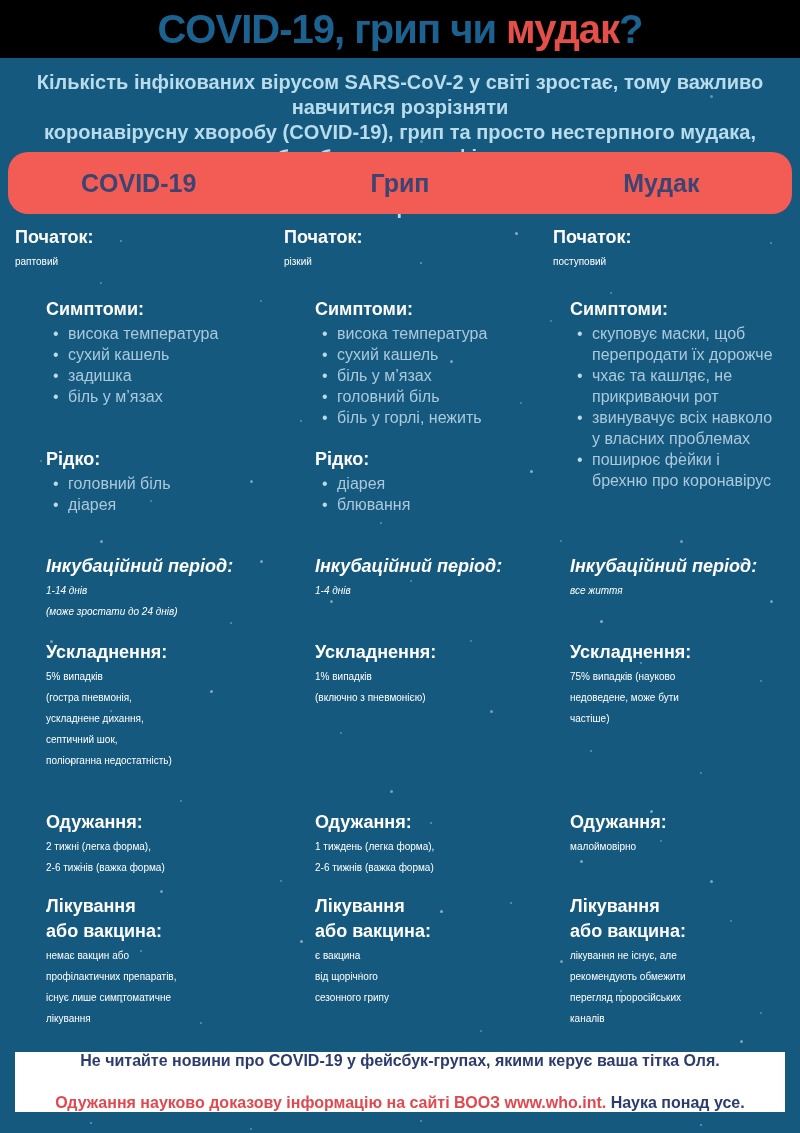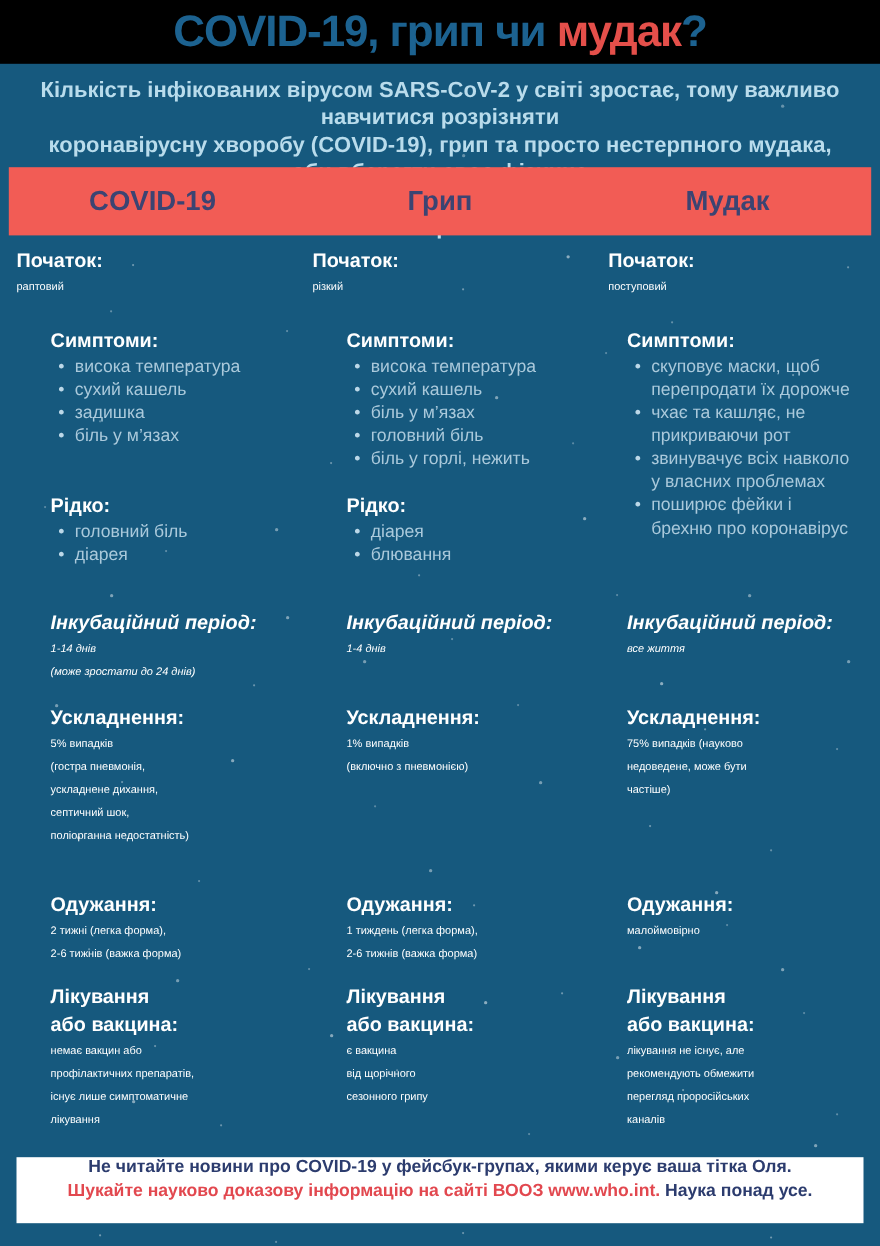--- a/index.html
+++ b/index.html
@@ -25,21 +25,21 @@
   .intro{
     position:absolute;top:70px;left:30px;width:740px;
     text-align:center;
     color:#b9dcec;font-weight:bold;font-size:20px;line-height:25px;
     white-space:pre-line;
   }
   
   .red-bar{
     position:absolute;top:152px;left:8px;width:784px;height:62px;
     background:#f25c55;
-    display:grid;grid-template-columns:1fr 1fr 1fr;align-items:center;
+    display:grid;grid-template-columns:1fr 1fr 1fr;align-items:center;border-radius:20px;
   }
   .red-bar .col-head{
     text-align:center;color:#3c4472;font-weight:bold;font-size:25px;
   }
   
   .table{
     position:absolute;top:226px;left:0;width:800px;
     display:grid;
     grid-template-columns:269px 269px 262px;
     grid-template-rows:72px 150px 107px 86px 170px 84px auto;
@@ -64,21 +64,21 @@
     font-size:16px;color:#aac9db;line-height:21px;white-space:pre-line;
   }
   ul.blist li::before{
     content:"\2022";position:absolute;left:7px;top:0;
     color:#bcd8e8;font-size:16px;
   }
   
   .footer{
     position:absolute;top:1052px;left:15px;width:770px;height:60px;
     background:#ffffff;
-    display:flex;flex-direction:column;align-items:center;justify-content:flex-start;
+    display:flex;flex-direction:column;align-items:center;justify-content:space-between;
     gap:4px;
   }
   .footer-line{font-size:16px;font-weight:bold;line-height:18px;white-space:nowrap;}
   .footer-line .navy{color:#2c3c6e;}
   .footer-line .red{color:#e2484f;}
   
   .stars-a{
     position:absolute;top:0;left:0;width:2px;height:2px;border-radius:50%;
     background:transparent;pointer-events:none;
     box-shadow:
@@ -280,16 +280,16 @@
       <div class="sec-b">лікування не існує, але
 рекомендують обмежити
 перегляд проросійських
 каналів</div>
     </div>
 
   </div>
 
   <div class="footer">
     <div class="footer-line"><span class="navy">Не читайте новини про COVID-19 у фейсбук-групах, якими керує ваша тітка Оля.</span></div>
-    <div class="footer-line"><span class="red">Шукайте науково доказову інформацію на сайті ВООЗ www.who.int.</span><span class="navy"> Наука понад усе.</span></div>
+    <div class="footer-line"><span class="red">Одужання науково доказову інформацію на сайті ВООЗ www.who.int.</span><span class="navy"> Наука понад усе.</span></div>
   </div>
 
 </div>
 
 </body></html>

